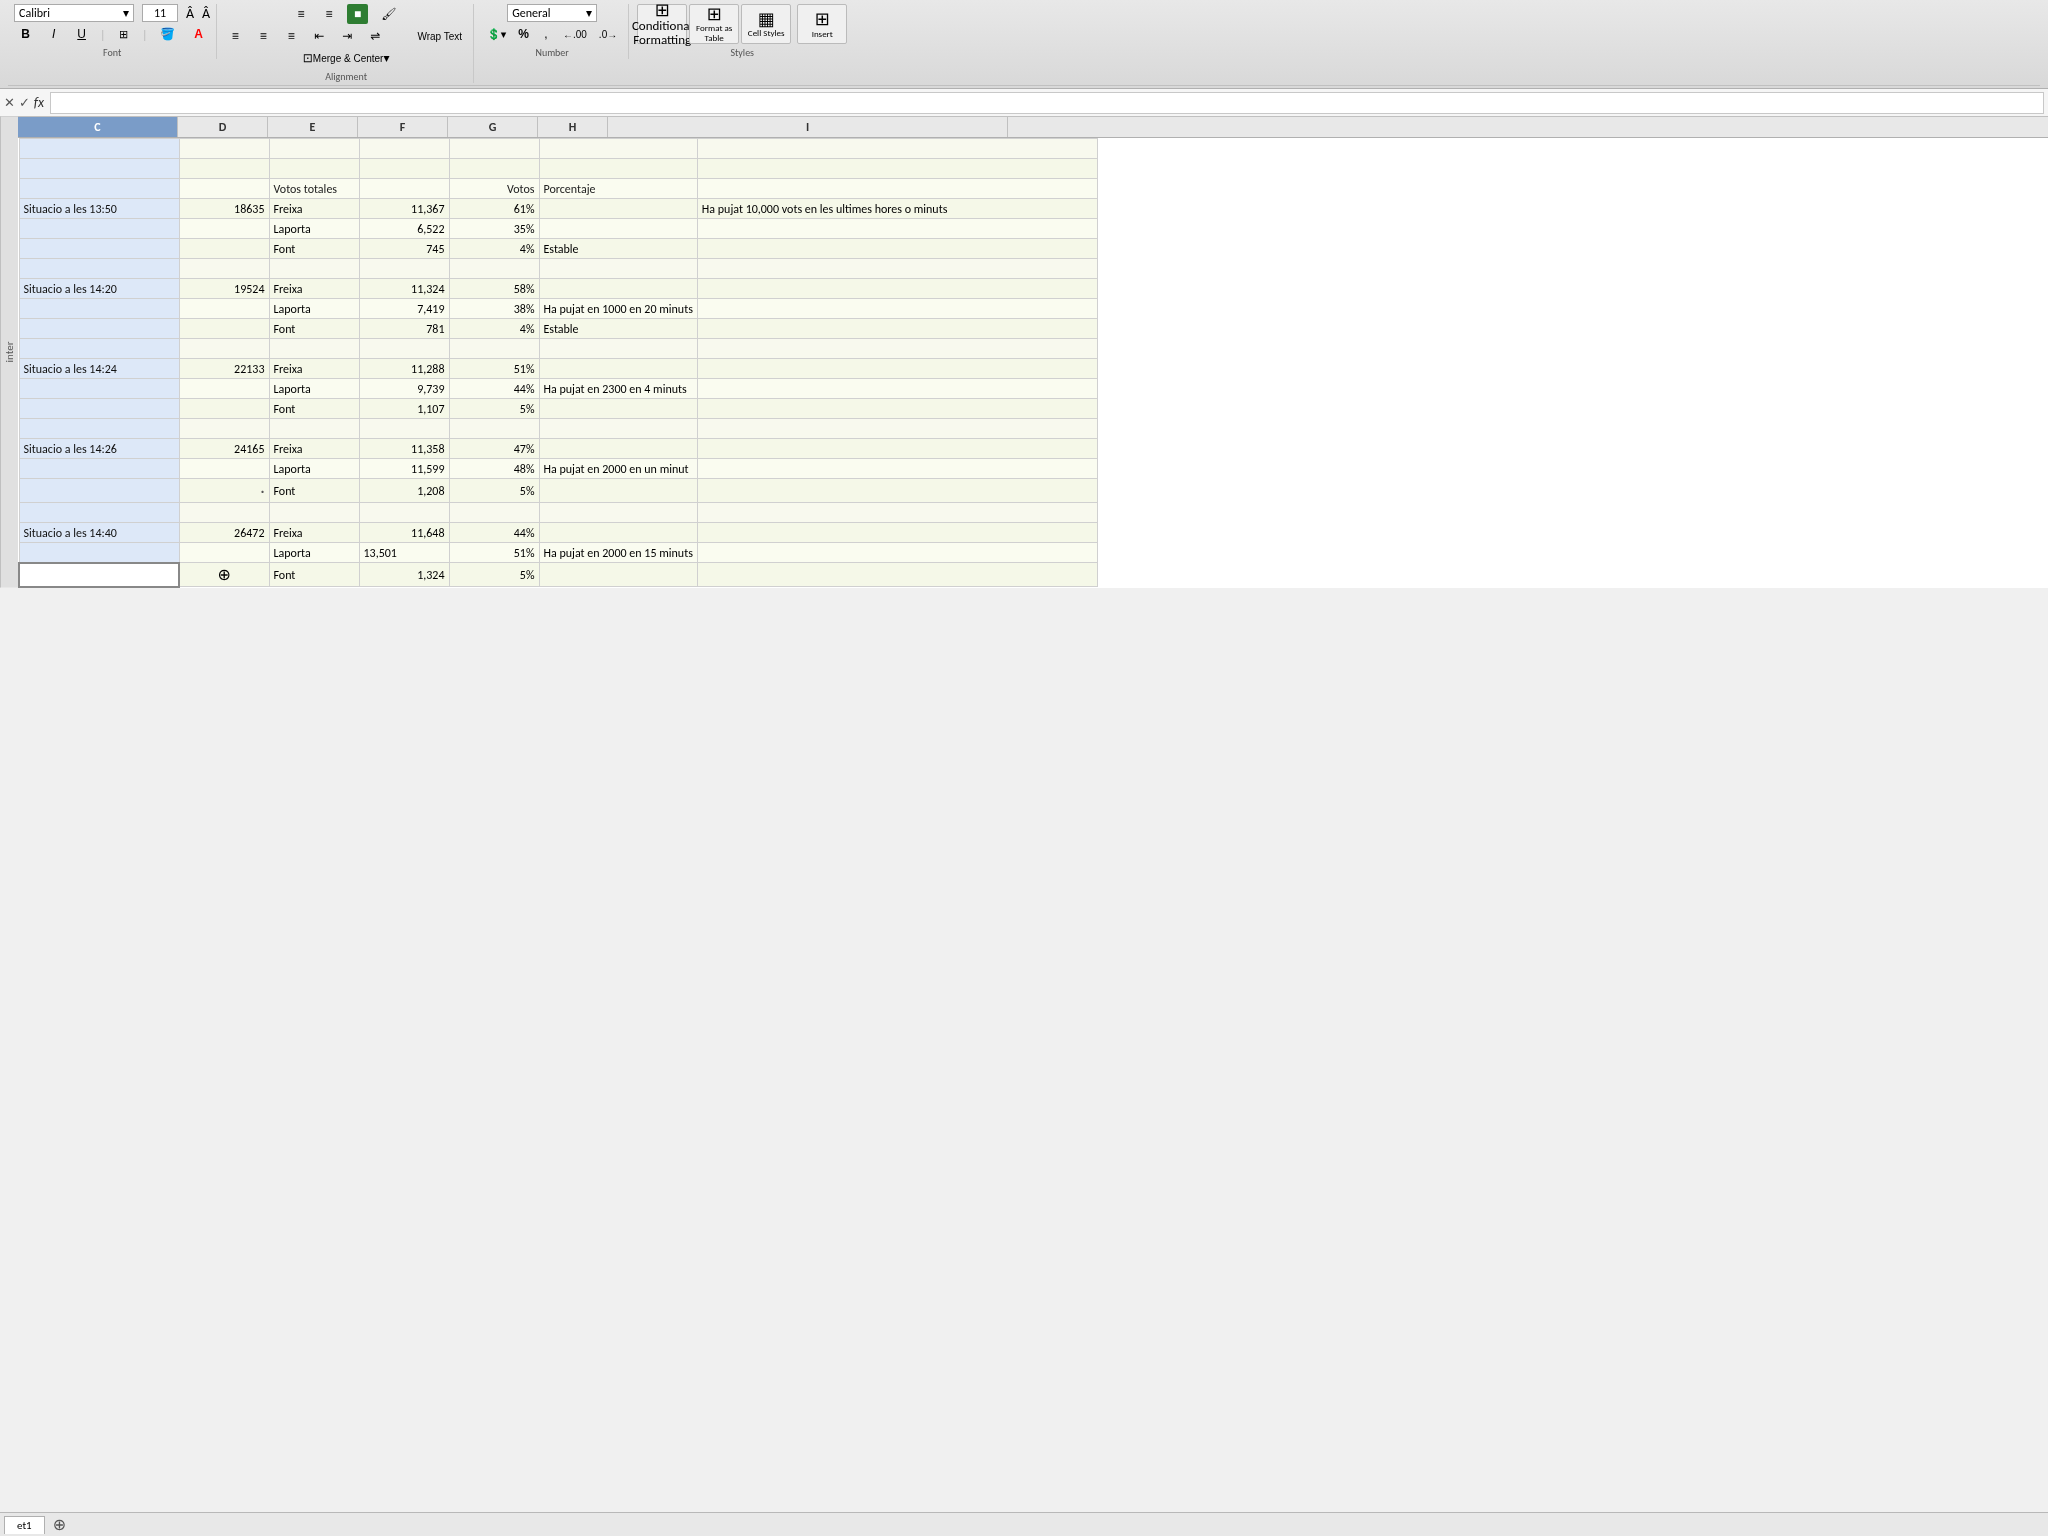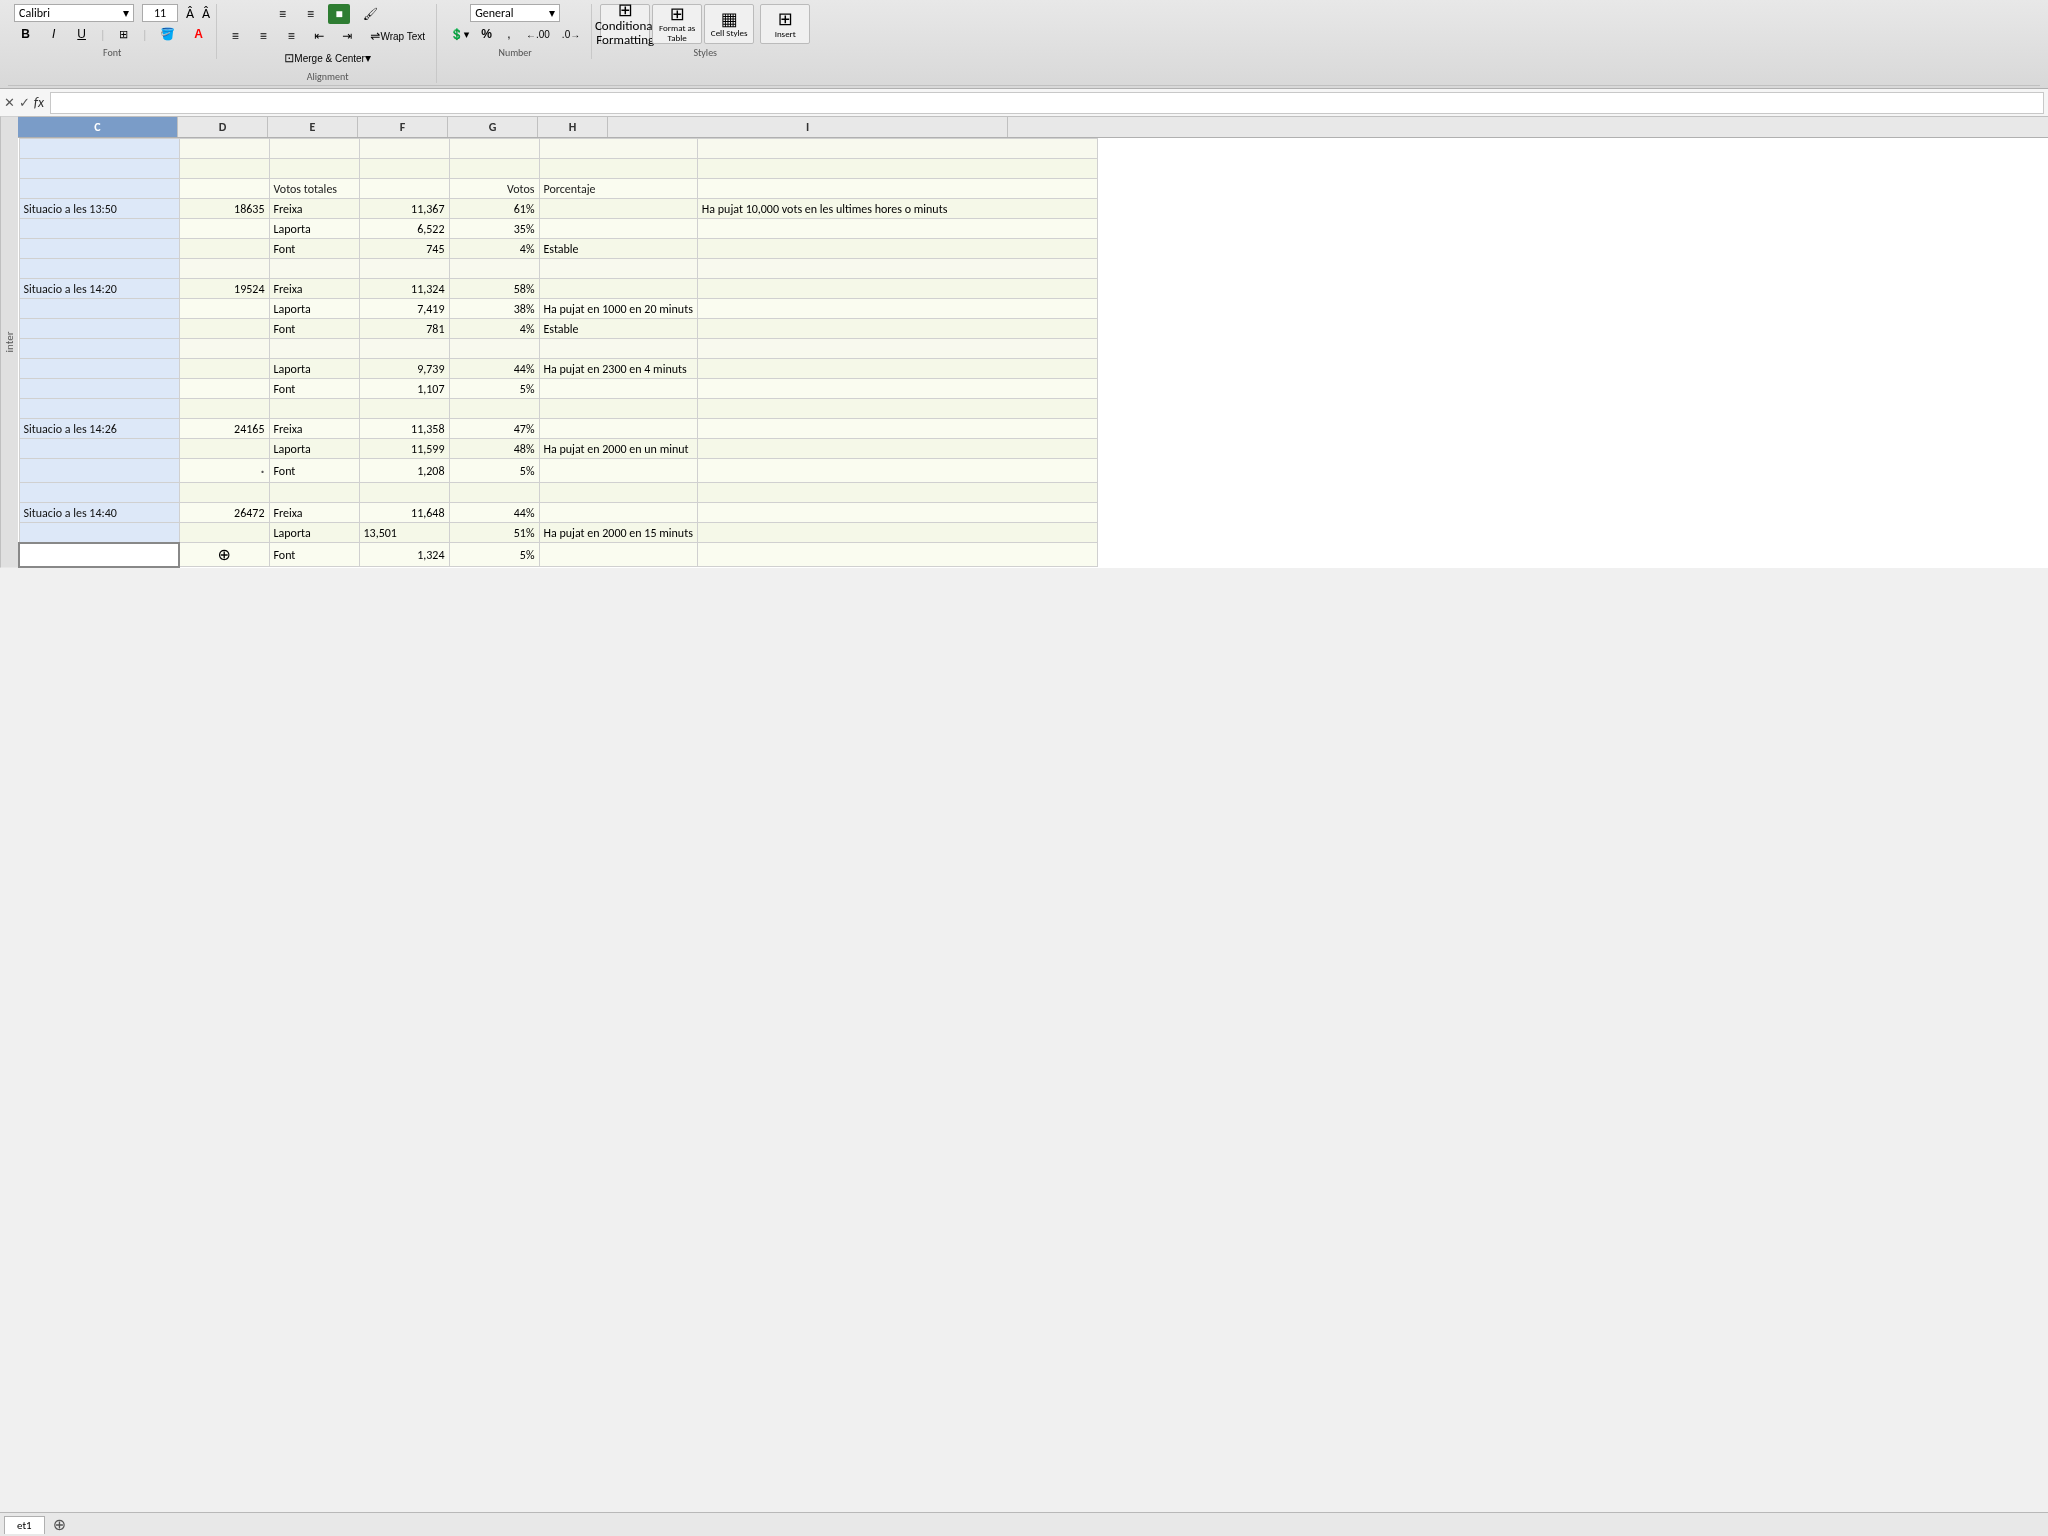--- a/index.html
+++ b/index.html
@@ -312,21 +312,21 @@
         <button class="ribbon-btn">🖌</button>
       </div>
       <div class="ribbon-group-content" style="margin-top:2px;">
         <button class="ribbon-btn">≡</button>
         <button class="ribbon-btn">≡</button>
         <button class="ribbon-btn">≡</button>
         <button class="ribbon-btn">⇤</button>
         <button class="ribbon-btn">⇥</button>
         <button class="ribbon-btn">
           <span>⇌</span>
-          <span style="font-size:10px;">Wrap Text</span>
+          <span style="font-size:10px;padding-left:37px;">Wrap Text</span>
         </button>
       </div>
       <div class="ribbon-group-content" style="margin-top:2px;">
         <button class="ribbon-btn">
           <span>⊡</span>
           <span style="font-size:10px;">Merge &amp; Center</span>
           <span>▾</span>
         </button>
       </div>
       <span class="ribbon-group-label">Alignment</span>
@@ -511,20 +511,29 @@
             <td class="col-c selected-col empty-row"></td>
             <td class="col-d empty-row"></td>
             <td class="col-e empty-row"></td>
             <td class="col-f empty-row"></td>
             <td class="col-g empty-row"></td>
             <td class="col-h empty-row"></td>
             <td class="col-i empty-row"></td>
           </tr>
 
           <tr>
+            <td class="col-c selected-col situacio-cell">Situacio a les 14:24</td>
+            <td class="col-d" style="text-align:right;">22133</td>
+            <td class="col-e">Freixa</td>
+            <td class="col-f" style="text-align:right;">11,288</td>
+            <td class="col-g">51%</td>
+            <td class="col-h"></td>
+            <td class="col-i"></td>
+          </tr>
+          <tr>
             <td class="col-c selected-col"></td>
             <td class="col-d"></td>
             <td class="col-e">Laporta</td>
             <td class="col-f" style="text-align:right;">9,739</td>
             <td class="col-g">44%</td>
             <td class="col-h">Ha pujat en 2300 en 4 minuts</td>
             <td class="col-i"></td>
           </tr>
           <tr>
             <td class="col-c selected-col"></td>

